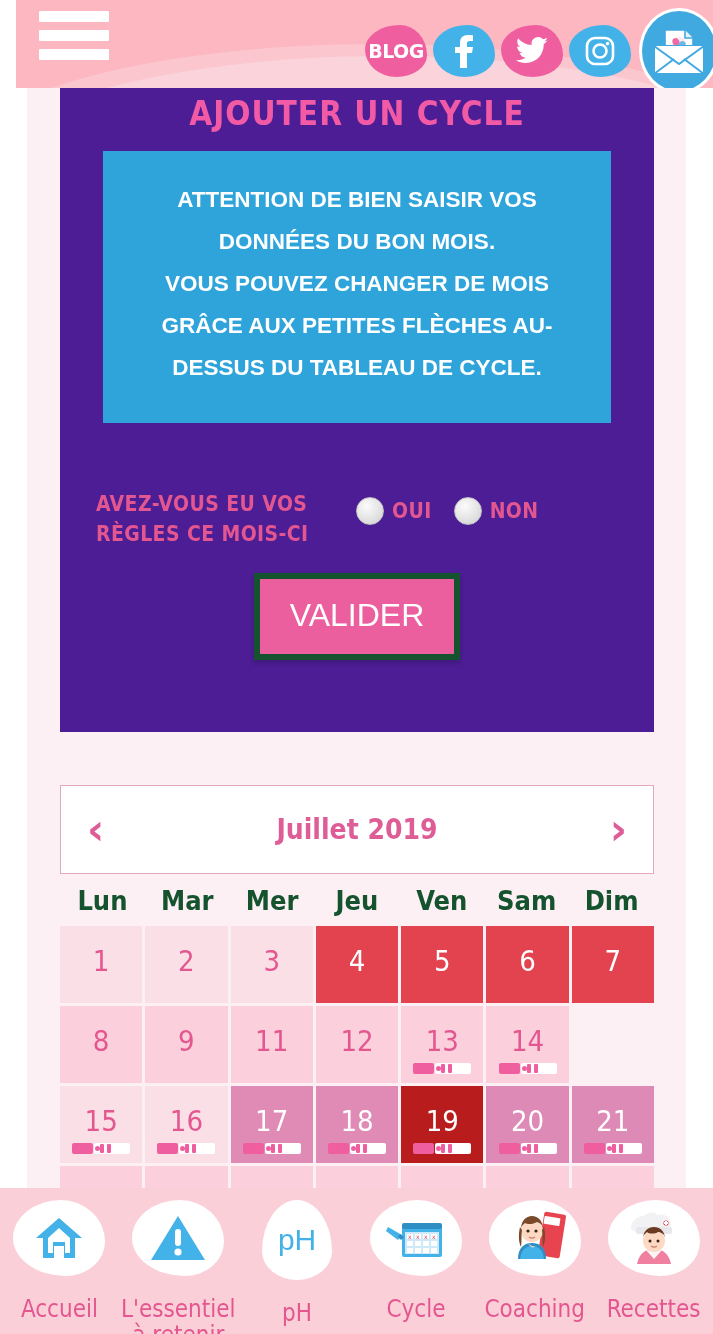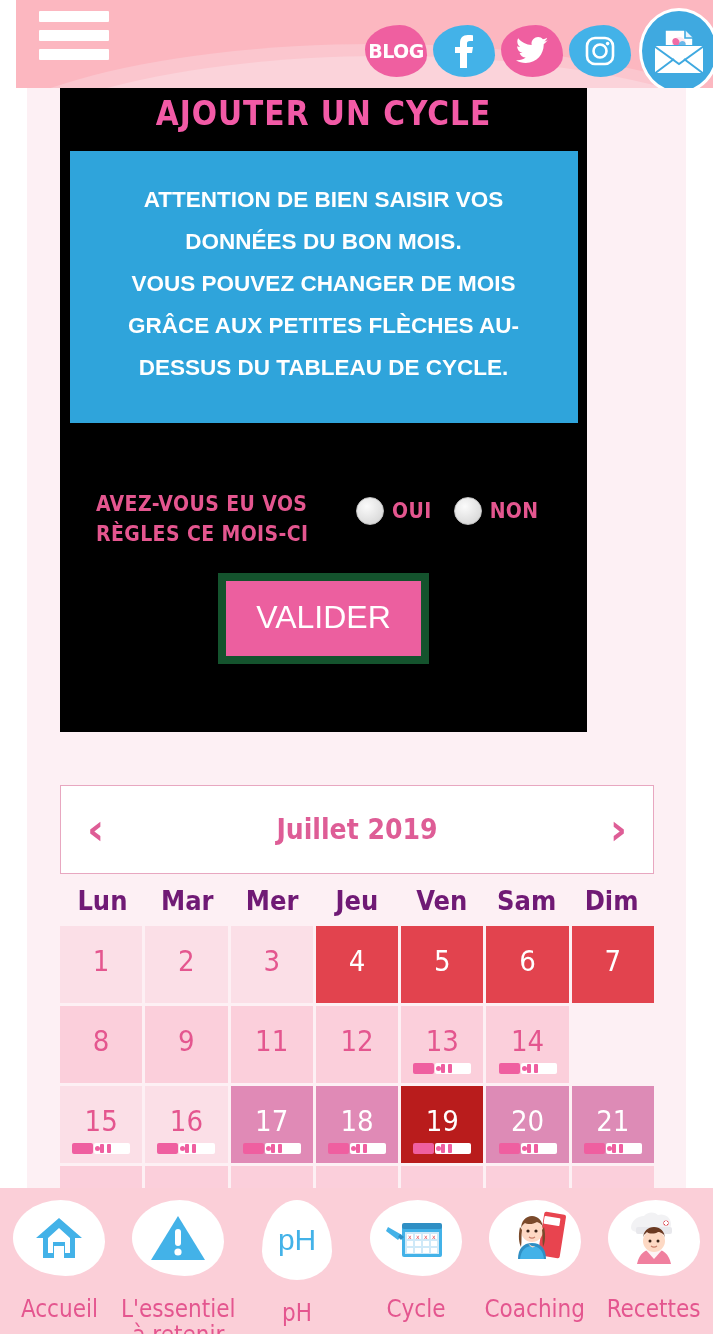--- a/index.html
+++ b/index.html
@@ -81,22 +81,22 @@
   .page {
     position: absolute;
     left: 27px; top: 76px;
     width: 659px; height: 1258px;
     background: #fdf0f4;
     z-index: 5;
   }
   .panel {
     position: absolute;
     left: 33px; top: 4px;
-    width: 527px; height: 652px;
-    background: #000000;
+    width: 594px; height: 652px;
+    background: #4c1d95;
   }
   .title {
     text-align: center;
     color: #f25aa6;
     font-family: "DejaVu Sans Condensed", "Liberation Sans Narrow", "Liberation Sans", sans-serif;
     font-weight: bold;
     font-size: 33px;
     letter-spacing: 1px;
     padding-top: 14px;
   }
@@ -147,21 +147,21 @@
     margin-right: 14px;
     letter-spacing: 0.4px;
   }
   .validate-wrap { text-align: center; margin-top: 24px; }
   .validate-btn {
     display: inline-block;
     background: #ec5f9f;
     color: #ffffff;
     font-size: 32px;
     padding: 18px 30px 20px;
-    border: 8px solid #14532d;
+    border: 6px solid #14532d;
     box-shadow: 0 3px 5px rgba(0,0,0,0.18);
     cursor: pointer;
     font-family: "Liberation Sans", sans-serif;
   }
 
   
   .calendar {
     position: absolute;
     left: 33px; top: 709px;
     width: 594px;
@@ -183,21 +183,21 @@
     font-family: "DejaVu Sans Condensed", "Liberation Sans Narrow", "Liberation Sans", sans-serif;
     font-size: 28px; font-weight: bold;
   }
   .dow-row {
     display: grid; grid-template-columns: repeat(7, 1fr);
     background: #fdf0f4;
     height: 52px;
   }
   .dow {
     display: flex; align-items: center; justify-content: center;
-    color: #701a75;
+    color: #14532d;
     font-family: "DejaVu Sans Condensed", "Liberation Sans Narrow", "Liberation Sans", sans-serif;
     font-size: 27px; font-weight: bold;
   }
   .weeks { display: flex; flex-direction: column; gap: 3px; }
   .week { display: grid; grid-template-columns: repeat(7, 1fr); gap: 3px; }
   .day {
     height: 77px;
     position: relative;
     display: flex; align-items: center; justify-content: center;
     font-size: 29px;

